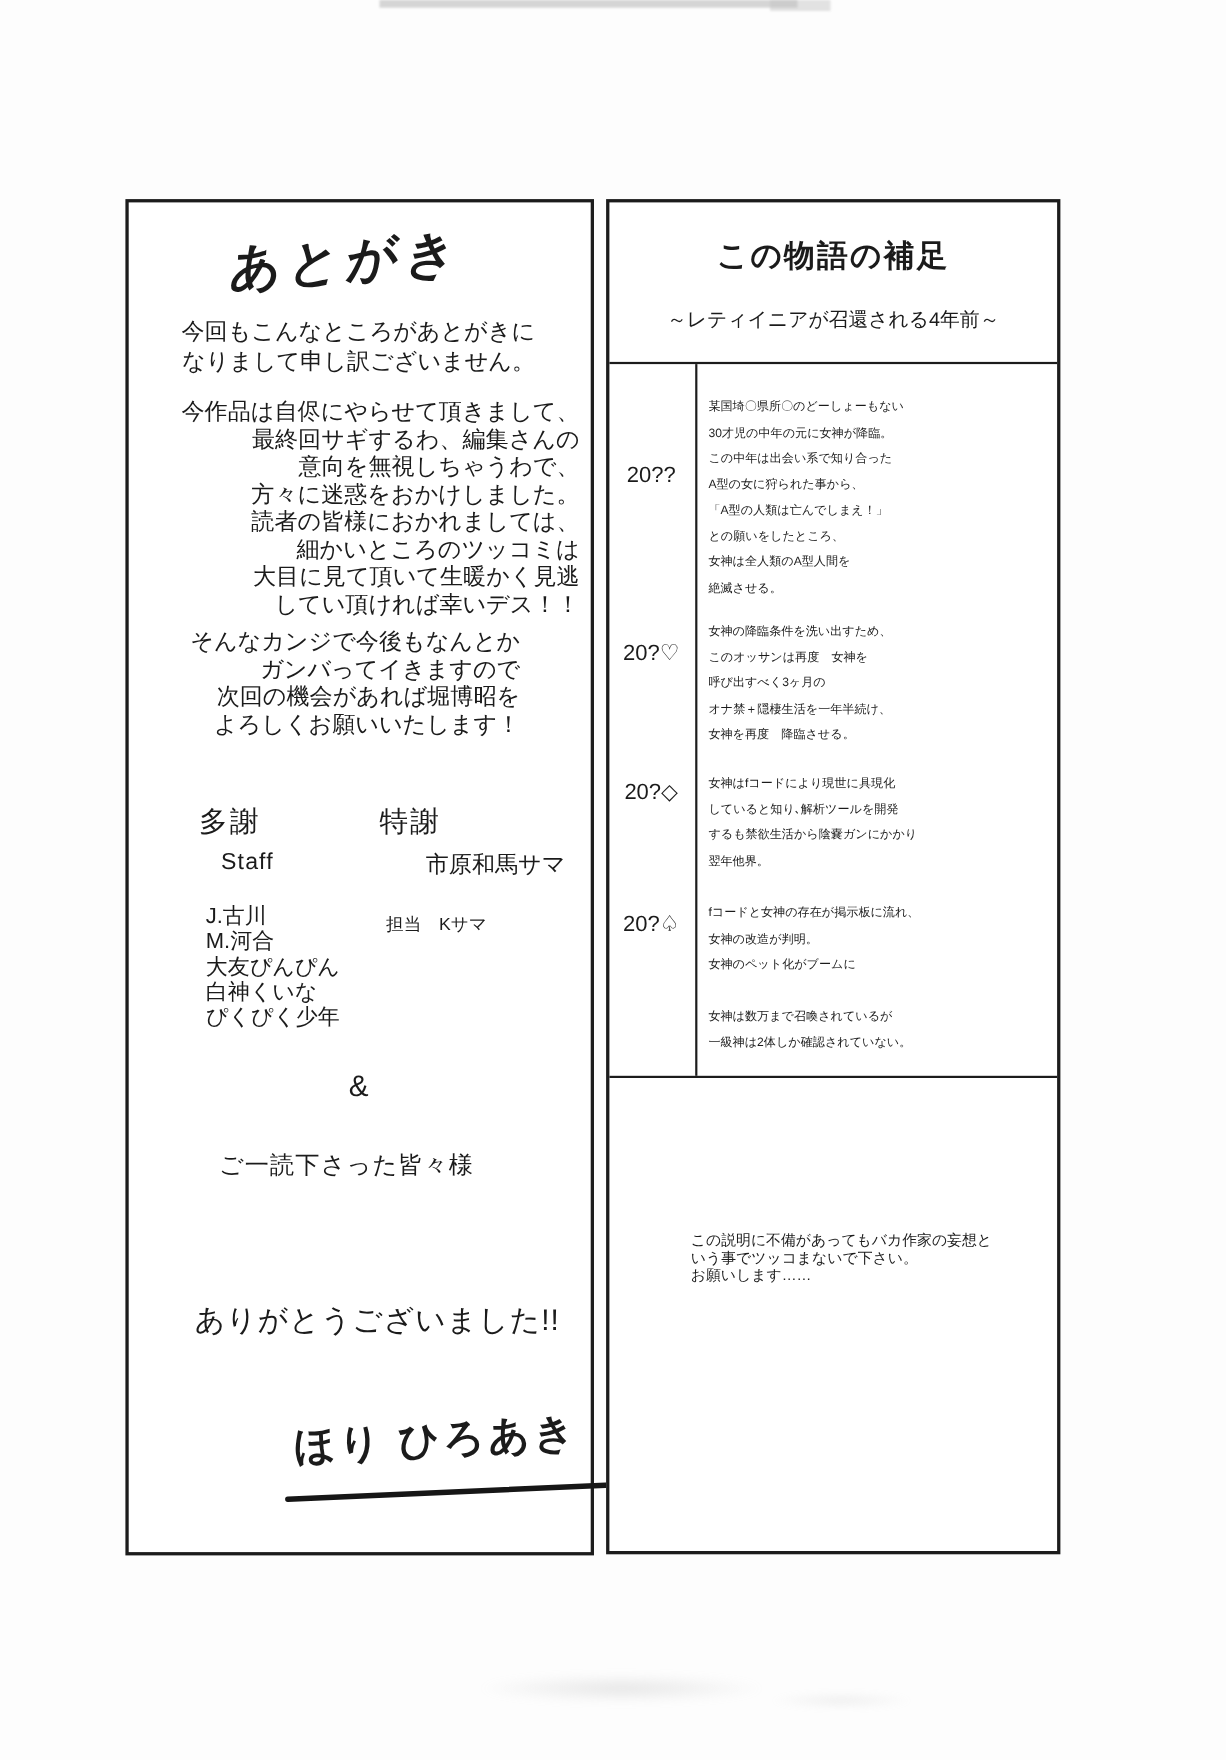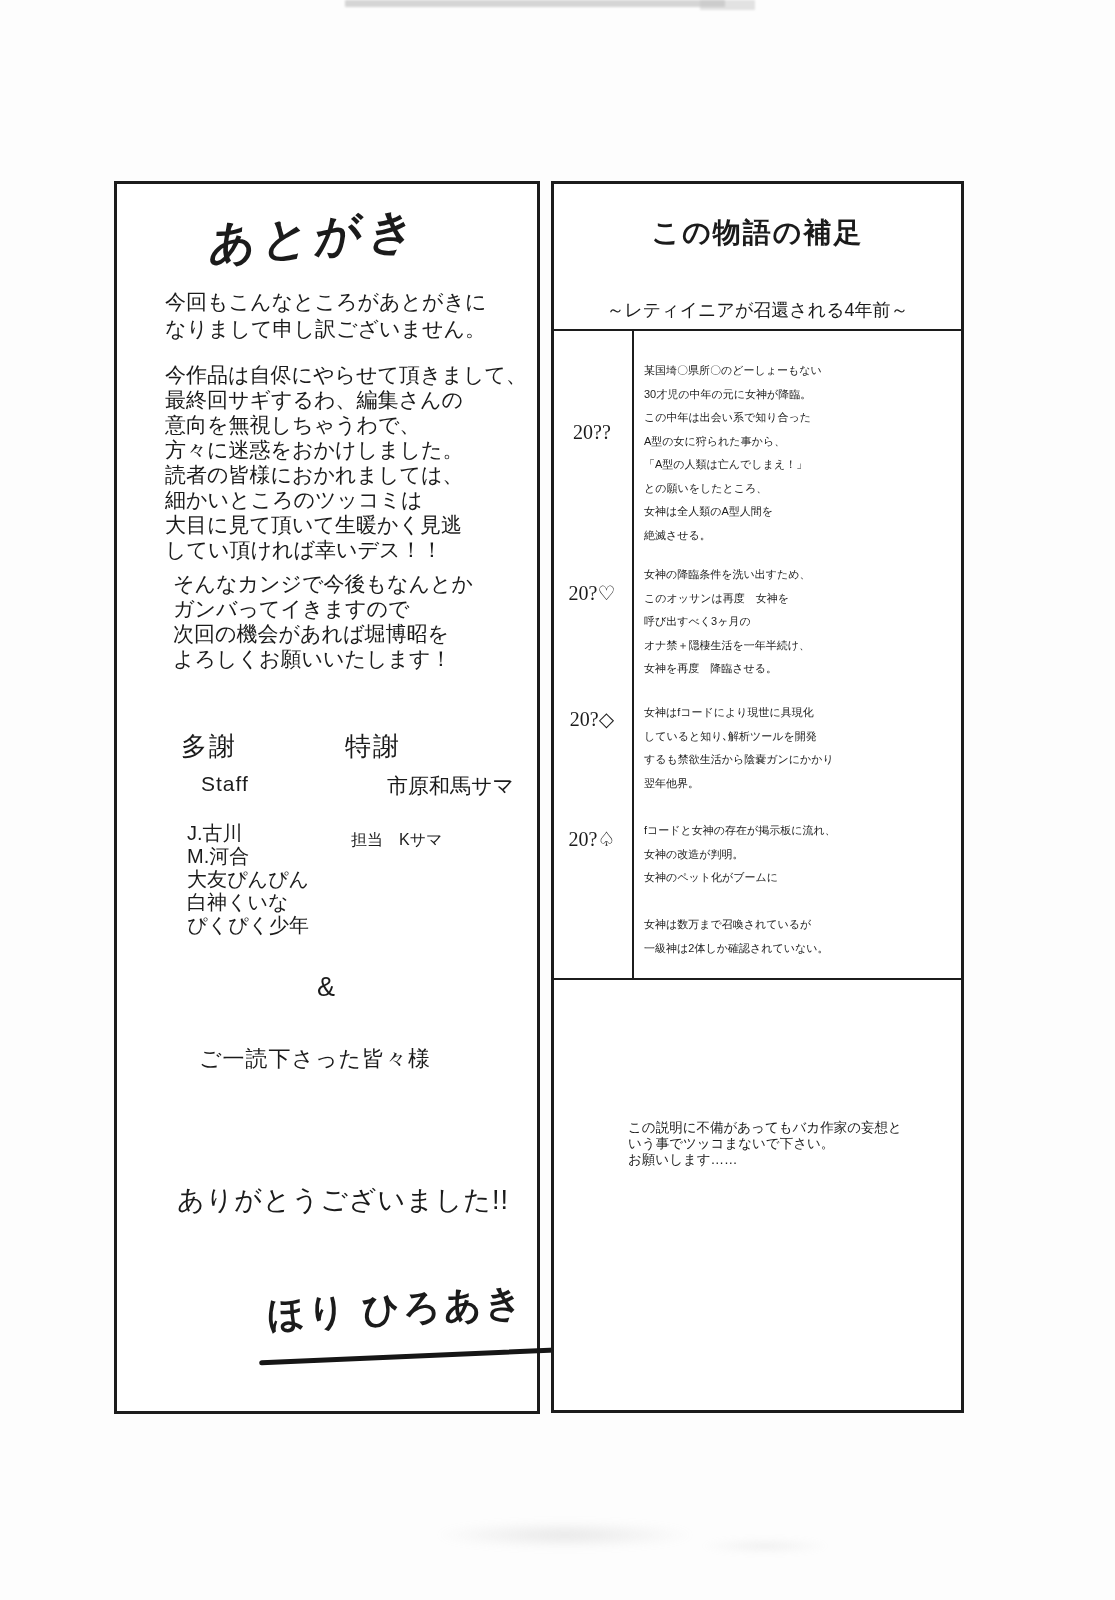--- a/index.html
+++ b/index.html
@@ -5,21 +5,21 @@
   html,body{margin:0;padding:0;background:#ffffff;}
   .page{position:relative;width:1115px;height:1600px;background:#fdfdfd;overflow:hidden;
         font-family:"Liberation Sans",sans-serif;color:#1b1b1b;}
   .panel{position:absolute;background:#ffffff;border:3px solid #1c1c1c;box-sizing:border-box;}
   .pre{white-space:pre-line;}
 
   
   .aw-panel{left:114px;top:181px;width:426px;height:1233px;}
   .aw-title{position:absolute;left:92px;top:22px;font-size:46px;font-weight:bold;
             letter-spacing:6px;transform:rotate(-4deg) skewX(-8deg);}
-  .aw-p{position:absolute;margin:0;font-size:21px;line-height:27px;}
+  .aw-p{position:absolute;margin:0;font-size:21px;line-height:27px;text-align:right;}
   .aw-p1{left:48px;top:104px;}
   .aw-p2{left:48px;top:178px;line-height:25px;}
   .aw-p3{left:56px;top:387px;line-height:25px;}
   .credit-h{position:absolute;font-size:26px;font-weight:normal;letter-spacing:2px;}
   .credit-h.l{left:64px;top:545px;}
   .credit-h.r{left:228px;top:545px;}
   .staff-label{position:absolute;left:84px;top:588px;font-size:21px;letter-spacing:1px;}
   .special-0{position:absolute;left:230px;top:588px;font-size:21px;margin-left:40px;}
   .staff-list{position:absolute;left:70px;top:638px;font-size:20px;line-height:23px;}
   .staff-list div{margin:0;}
@@ -30,26 +30,26 @@
   .signature{position:absolute;left:150px;top:1100px;font-size:37px;font-weight:bold;
              letter-spacing:3px;transform:rotate(-3deg);}
   .sig-underline{position:absolute;left:142px;top:1168px;width:388px;height:5px;
                  background:#161616;transform:rotate(-2.5deg);border-radius:3px;}
 
   
   .sp-panel{left:551px;top:181px;width:413px;height:1232px;}
   .sp-header{position:absolute;left:0;top:0;width:100%;height:147px;
              border-bottom:2px solid #1c1c1c;box-sizing:border-box;text-align:center;}
   .sp-title{position:absolute;left:0;width:100%;top:30px;font-size:28px;font-weight:bold;letter-spacing:2px;}
-  .sp-subtitle{position:absolute;left:0;width:100%;top:94px;font-size:18px;margin-top:20px;}
+  .sp-subtitle{position:absolute;left:0;width:100%;top:94px;font-size:18px;}
   .sp-timeline{position:absolute;left:0;top:147px;width:100%;height:649px;
                border-bottom:2px solid #1c1c1c;box-sizing:border-box;}
   .tl-divider{position:absolute;left:78px;top:0;width:2px;height:100%;background:#1c1c1c;}
   .tl-row{position:absolute;left:0;width:100%;}
-  .tl-year{position:absolute;left:0;width:76px;text-align:center;font-size:20px;font-family:Liberation Serif, serif;}
+  .tl-year{position:absolute;left:0;width:76px;text-align:center;font-size:20px;}
   .tl-text{position:absolute;left:90px;width:316px;font-size:11px;line-height:23.5px;}
   .r1{top:28px;}  .r1 .tl-year{top:62px;}
   .r2{top:232px;} .r2 .tl-year{top:18px;}
   .r3{top:370px;} .r3 .tl-year{top:6px;}
   .r4{top:488px;} .r4 .tl-year{top:8px;}
   .sp-bottom{position:absolute;left:0;top:796px;width:100%;height:433px;}
   .sp-note{position:absolute;left:74px;top:140px;font-size:13.5px;line-height:16px;}
 
   
   .artifact{position:absolute;pointer-events:none;}

